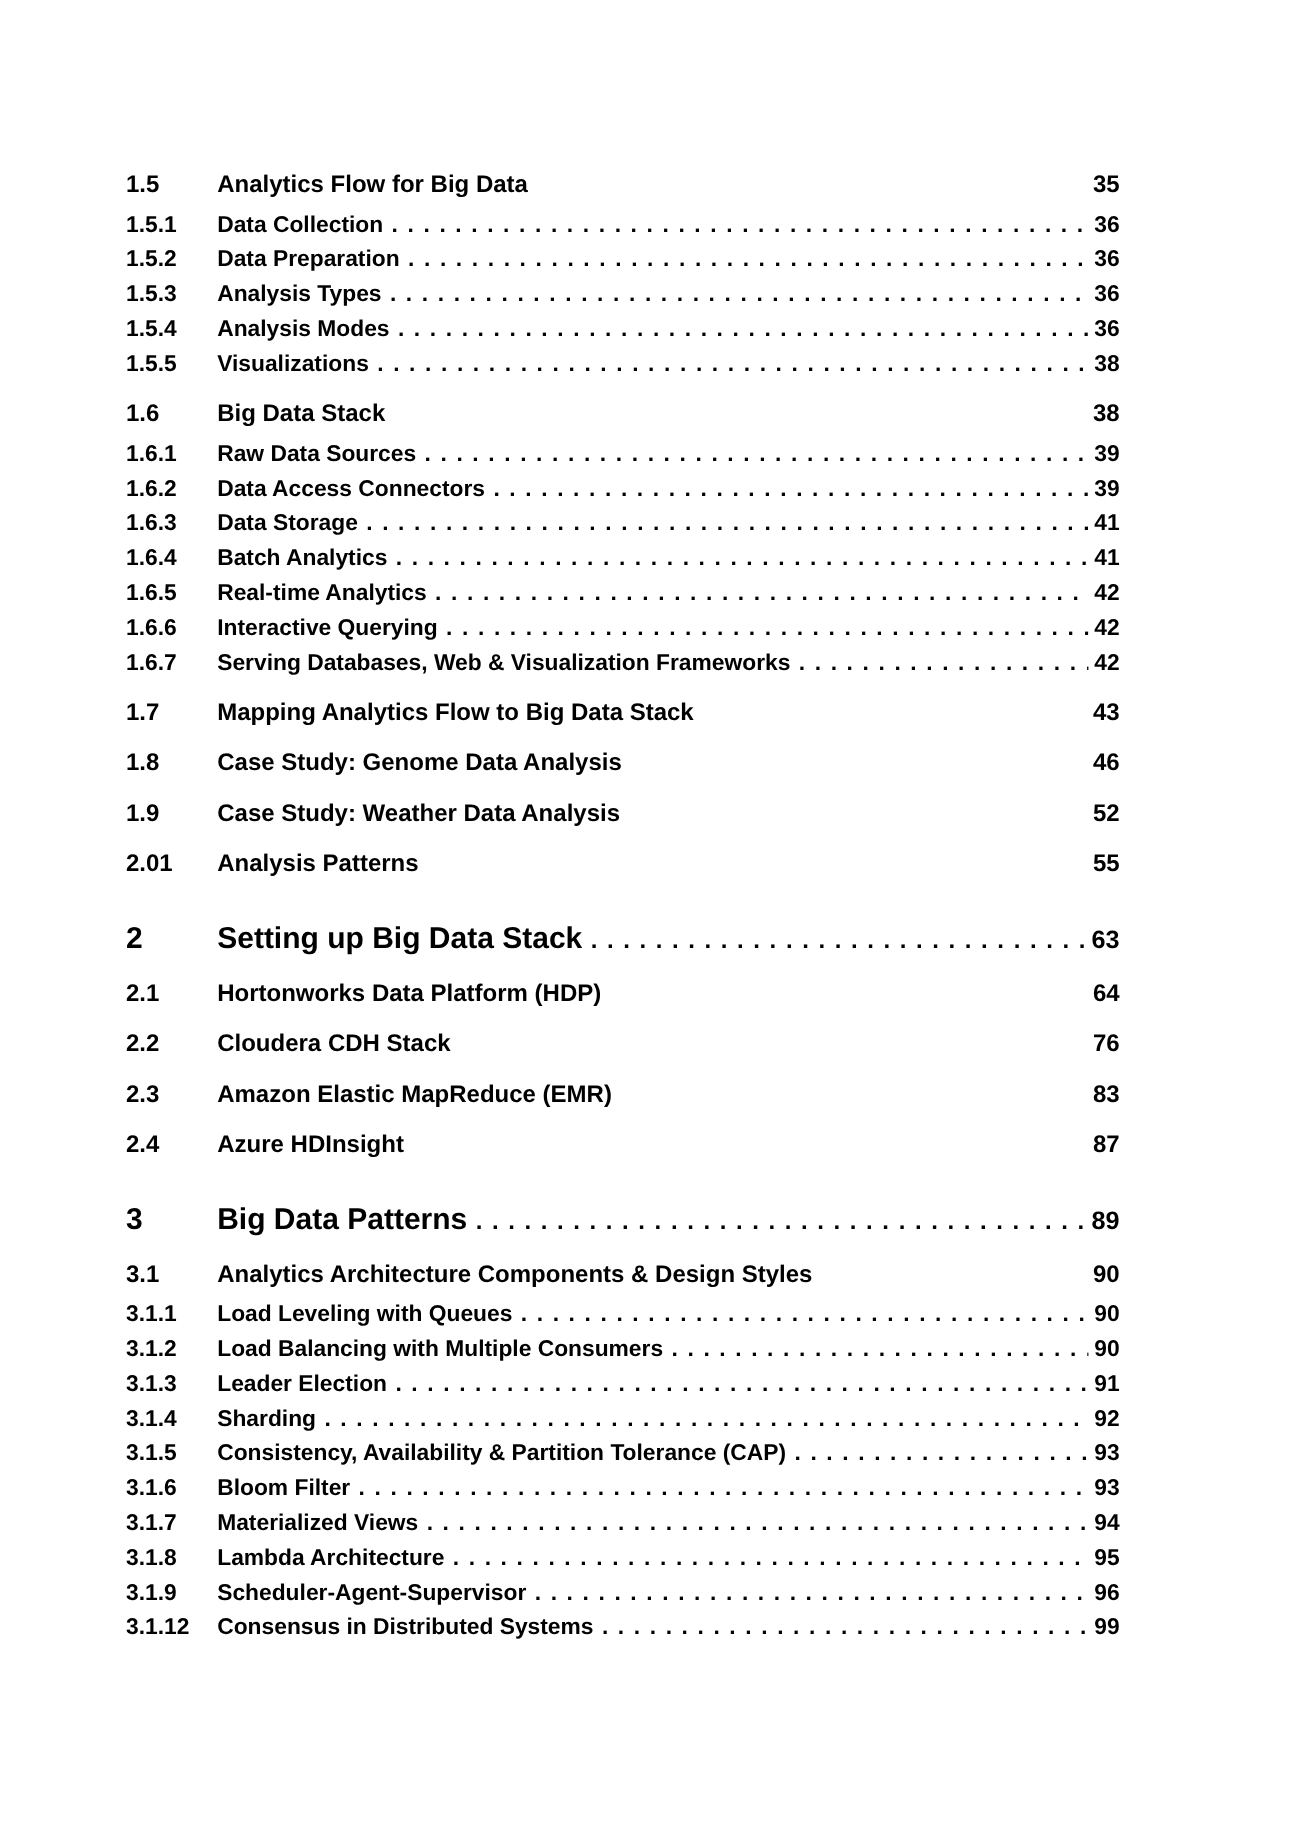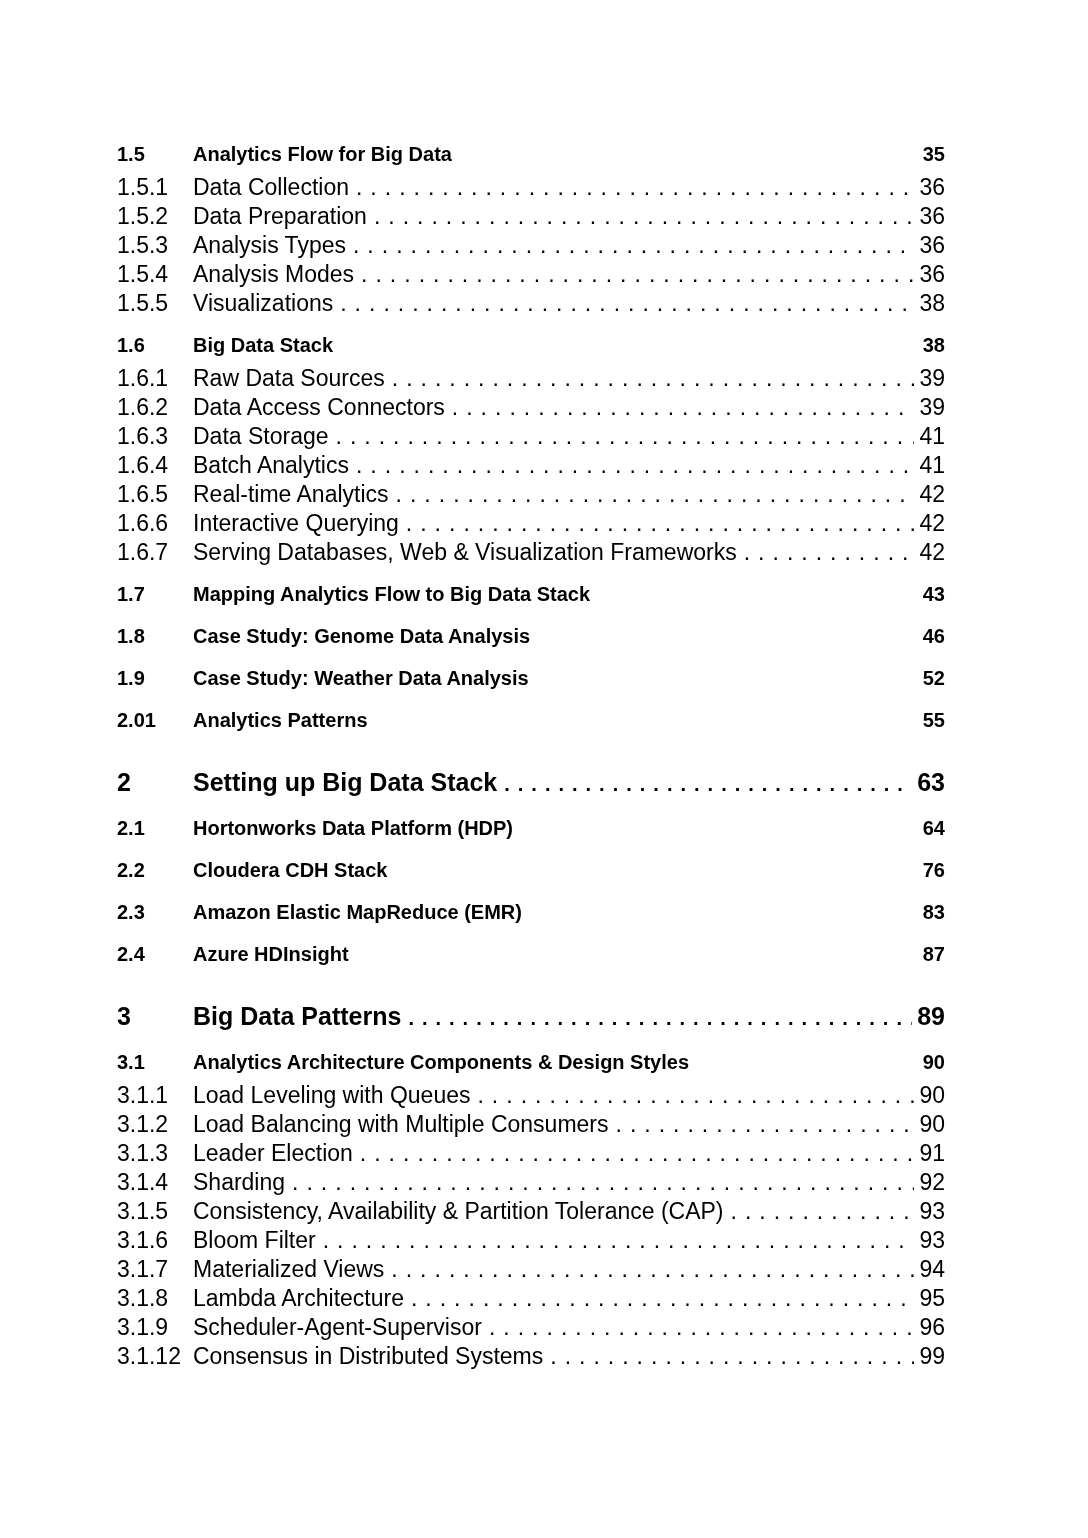--- a/index.html
+++ b/index.html
@@ -10,21 +10,21 @@
   body {
     width: 1088px;
     height: 1538px;
     position: relative;
     font-family: "Liberation Sans", sans-serif;
     color: #000000;
     overflow: hidden;
   }
   .toc {
     position: absolute;
-    left: 117px;
+    left: 105px;
     top: 127px;
     width: 828px;
   }
   .row {
     display: flex;
     align-items: baseline;
   }
   .num {
     flex: 0 0 76px;
     white-space: nowrap;
@@ -44,23 +44,23 @@
     content: "................................................................................";
     letter-spacing: 8px;
   }
   .page {
     flex: 0 0 auto;
     white-space: nowrap;
     text-align: center;
   }
   
   .row.subsection {
-    font-size: 23px;
+    font-size: 19px;
     line-height: 29px;
-    font-weight: 400;
+    font-weight: 700;
   }
   
   .row.section {
     font-size: 20px;
     line-height: 29px;
     font-weight: 700;
     margin-top: 13px;
     margin-bottom: 4px;
   }
   .row.section .leader::after {
@@ -74,21 +74,21 @@
     margin-top: 30px;
     margin-bottom: 6px;
   }
   .row.chapter .leader {
     font-size: 20px;
   }
   .row.chapter .leader::after {
     letter-spacing: 8px;
   }
   .row.chapter .page {
-    font-size: 25px;
+    font-size: 21px;
   }
 </style>
 </head>
 <body>
 
 <div class="toc">
     <div class="row section">
     <span class="num">1.5</span>
     <span class="title">Analytics Flow for Big Data</span>
     <span class="leader"></span>
@@ -185,21 +185,21 @@
     <span class="page">46</span>
   </div>
     <div class="row section">
     <span class="num">1.9</span>
     <span class="title">Case Study: Weather Data Analysis</span>
     <span class="leader"></span>
     <span class="page">52</span>
   </div>
     <div class="row section">
     <span class="num">2.01</span>
-    <span class="title">Analytics Patterns</span>
+    <span class="title">Analysis Patterns</span>
     <span class="leader"></span>
     <span class="page">55</span>
   </div>
     <div class="row chapter">
     <span class="num">2</span>
     <span class="title">Setting up Big Data Stack</span>
     <span class="leader"></span>
     <span class="page">63</span>
   </div>
     <div class="row section">

